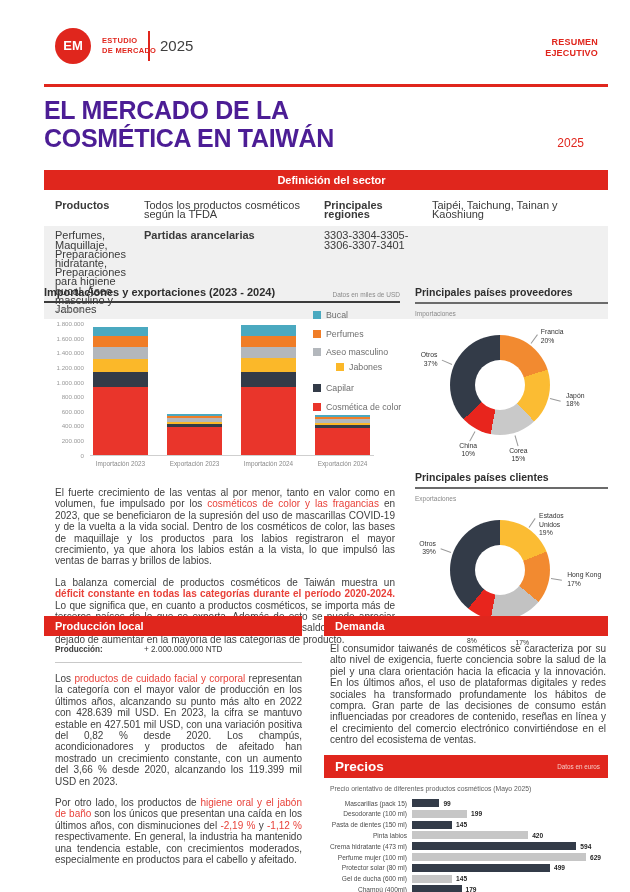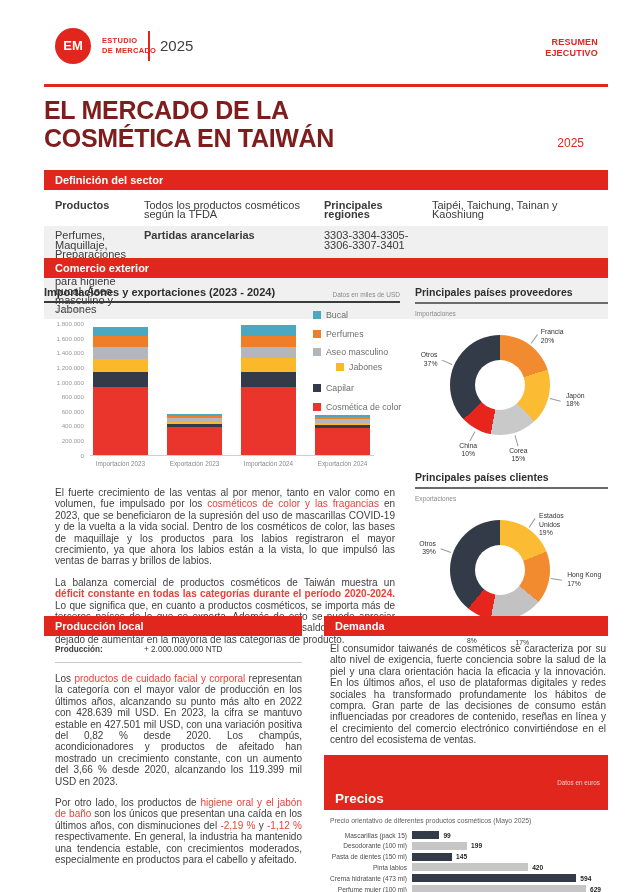--- a/index.html
+++ b/index.html
@@ -11,26 +11,26 @@
   .logo{position:absolute;left:11px;top:0;width:36px;height:36px;border-radius:50%;background:#E0261D;color:#fff;
         font-weight:700;font-size:13px;line-height:36px;text-align:center;}
   .brand{position:absolute;left:58px;top:8px;color:#E0261D;font-weight:700;font-size:7.5px;line-height:10px;letter-spacing:.3px;}
   .vsep{position:absolute;left:104px;top:3px;width:2px;height:30px;background:#E0261D;}
   .hyear{position:absolute;left:116px;top:9px;color:#3f3f3f;font-size:15px;font-weight:500;}
   .doctype{position:absolute;right:0;top:9px;text-align:right;color:#E0261D;font-weight:700;font-size:9px;line-height:11px;letter-spacing:.2px;}
   .redrule{position:absolute;left:44px;right:22px;top:84px;height:3px;background:#E0261D;}
 
   
   .titlewrap{position:absolute;left:44px;right:22px;top:96px;height:60px;}
-  .title{margin:0;color:#7f1d1d;font-size:25px;line-height:28px;font-weight:700;letter-spacing:-.3px;}
+  .title{margin:0;color:#4c1d95;font-size:25px;line-height:28px;font-weight:700;letter-spacing:-.3px;}
   .tyear{position:absolute;right:24px;bottom:6px;color:#E0261D;font-size:12px;}
 
   
   .secbar{background:#E0261D;color:#fff;font-weight:700;font-size:11px;padding:4px 0 4px 11px;}
-  .def-bar{position:absolute;left:44px;right:22px;top:170px;}
+  .def-bar{position:absolute;left:44px;right:22px;top:170px;text-align:center;}
   .com-bar{position:absolute;left:44px;right:22px;top:258px;}
 
   
   #def-table{position:absolute;left:44px;right:22px;top:196px;}
   .defrow{display:grid;grid-template-columns:89px 180px 108px 1fr;padding:5px 0 5px 11px;
           font-size:11px;line-height:9.2px;color:#3a3a3a;margin-bottom:2px;}
   .defrow.alt{background:#f0f0f0;}
   .deflabel{font-weight:700;padding-right:8px;}
   .defval{padding-right:10px;}
 
@@ -75,21 +75,21 @@
   .bright{position:absolute;left:324px;top:616px;width:284px;}
   .statrow{display:flex;margin:9px 0 0 11px;font-size:8.2px;color:#3a3a3a;}
   .statlabel{font-weight:700;width:89px;}
   .hdiv{height:1px;background:#c9c9c9;margin:8px 8px 0 11px;}
   .bleft .para{margin:10px 8px 0 11px;}
   .bright .para{margin:7px 2px 0 6px;}
 
   
   .preciosbar{margin-top:9px;background:#E0261D;color:#fff;display:flex;justify-content:space-between;align-items:center;
               padding:4px 8px 4px 11px;}
-  .ptitle{font-size:13.5px;font-weight:700;margin-top:32px;}
+  .ptitle{font-size:13.5px;font-weight:700;}
   .pnote{font-size:6.3px;color:#F5C9C4;}
   .psubtitle{margin:7px 0 0 6px;font-size:6.8px;color:#5f5f5f;}
   #precios-chart{margin-top:6px;position:relative;}
   .prow{display:flex;align-items:center;height:10.8px;}
   .plabel{width:83px;text-align:right;font-size:6.6px;color:#4c4c4c;padding-right:5px;flex:none;white-space:nowrap;}
   .pbar{height:8px;flex:none;}
   .pval{font-size:6.6px;font-weight:700;color:#1e1e1e;margin-left:4px;}
 </style>
 </head>
 <body>
@@ -124,21 +124,20 @@
         <div class="deflabel">Principales regiones</div>
         <div class="defval">Taipéi, Taichung, Tainan y Kaoshiung</div>
       </div>
       <div class="defrow alt">
         <div class="defval">Perfumes, Maquillaje, Preparaciones hidratante, Preparaciones para higiene bucal, Aseo masculino y Jabones</div>
         <div class="deflabel">Partidas arancelarias</div>
         <div class="defval">3303-3304-3305-3306-3307-3401</div>
       </div>
     </div>
 
-  <div class="secbar com-bar">Comercio exterior</div>
 
   <div class="leftcol">
     <div class="charthead">
       <div class="chead">Importaciones y exportaciones (2023 - 2024)</div>
       <div class="cnote">Datos en miles de USD</div>
     </div>
     <div class="cunderline"></div>
     <div id="trade-chart">
         <div class="ytick" style="top: -1.5px;">2.000.000</div>
         <div class="ytick" style="top: 13.1px;">1.800.000</div>

